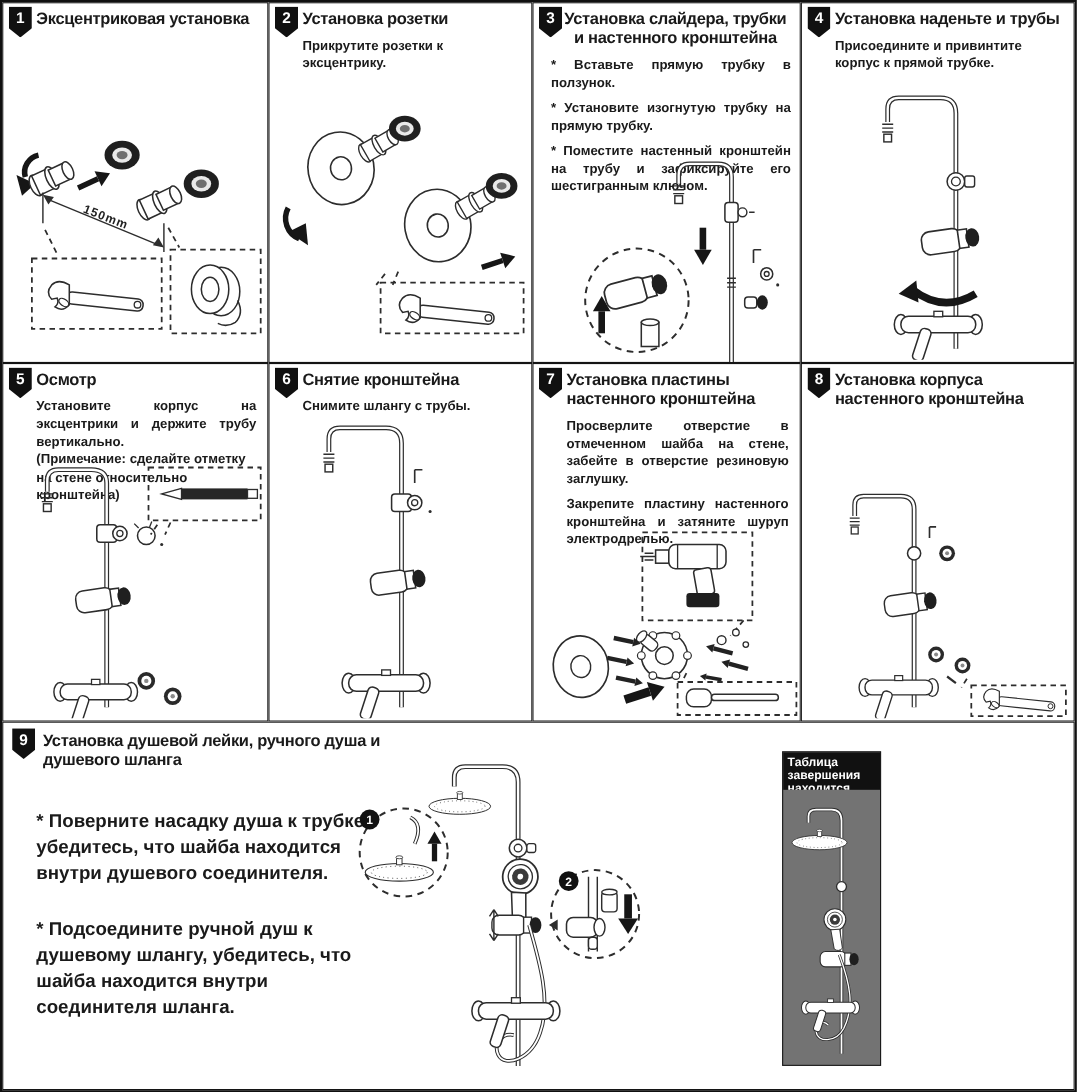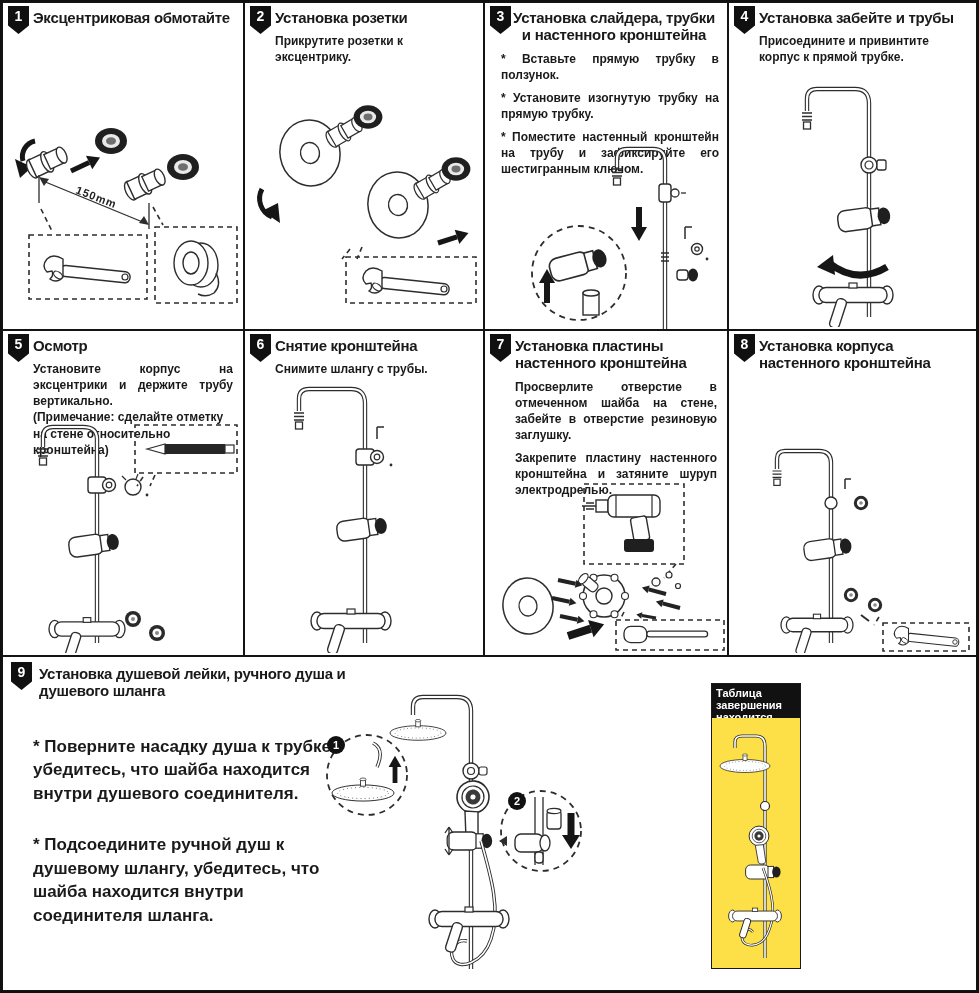--- a/index.html
+++ b/index.html
@@ -17,21 +17,21 @@
   .body p{margin:0 0 7px 0;}
   .just{text-align:justify;}
   .t-center{text-align:center;}
   .illu{position:absolute;}
   .dsh{fill:none;stroke:#2d2d2d;stroke-width:1.6;stroke-dasharray:5 4;}
   .dshc{fill:none;stroke:#2d2d2d;stroke-width:1.8;stroke-dasharray:6 5;}
   .dim-text{font-size:11px;font-weight:bold;fill:#222;letter-spacing:1px;}
   .callout-num{font-size:11px;font-weight:bold;fill:#fff;text-anchor:middle;}
   
   .ctable{position:absolute;left:708px;top:26px;width:90px;height:286px;border:1px solid #1a1a1a;
-          background:#fde047;box-sizing:border-box;}
+          background:#737373;box-sizing:border-box;}
   .ctable-head{height:34px;background:#111;color:#fff;font-size:11px;font-weight:bold;
                line-height:12px;padding:3px 4px 0 4px;overflow:hidden;box-sizing:border-box;}
   .ctable-head span{display:block;}
   .p9text{position:absolute;left:30px;top:78px;width:312px;font-size:17px;font-weight:bold;line-height:1.38;}
   .p9text p{margin:0 0 28px 0;}
   .p9head{margin:8px 8px 0 36px;width:345px;}
 </style>
 </head>
 <body>
 
@@ -134,21 +134,21 @@
         <polygon points="18,-4 25,0 18,4" fill="#222"></polygon>
       </g>
 </defs>
 </svg>
 
 <div class="page">
 
   <section class="panel">
     <div class="badge">1</div>
     <div class="ph">
-        <h2 class="title">Эксцентриковая обмотайте</h2>
+        <h2 class="title">Эксцентриковая установка</h2>
       </div>
     <svg class="illu" style="left:2px;bottom:4px" width="236" height="210" viewBox="0 0 236 210">
       <path d="M30,26 a16,16 0 0 0 -12,20" fill="none" stroke="#161616" stroke-width="5"></path>
       <polygon points="10,44 27,52 15,63" fill="#161616"></polygon>
       <use href="#g-ecc" transform="translate(44,46) rotate(-25)"></use>
       <use href="#g-arrow-right" transform="translate(66,56) rotate(-25)"></use>
       <use href="#g-flange" transform="translate(106,26)"></use>
       <use href="#g-flange" transform="translate(178,52)"></use>
       <use href="#g-ecc" transform="translate(142,68) rotate(-25)"></use>
       <path d="M34,60 V88 M144,88 V114" fill="none" stroke="#2d2d2d" stroke-width="1.3"></path>
@@ -229,21 +229,21 @@
       <g transform="translate(190,134)">
         <rect x="0" y="-5" width="11" height="10" rx="3" fill="#fff" stroke="#2d2d2d" stroke-width="1.4"></rect>
         <ellipse cx="16" cy="0" rx="5" ry="6.5" fill="#1f1f1f"></ellipse>
       </g>
     </svg>
   </section>
 
   <section class="panel">
     <div class="badge">4</div>
     <div class="ph">
-        <h2 class="title">Установка забейте и трубы</h2>
+        <h2 class="title">Установка наденьте и трубы</h2>
       </div>
     <div class="body">
         <p>Присоедините и привинтите корпус к прямой трубке.</p>
       </div>
     <svg class="illu" style="left:4px;bottom:2px" width="240" height="254" viewBox="0 0 240 254">
       <path d="M136,244 V30 Q136,16 122,16 H84 Q74,16 74,26 V38" fill="none" stroke="#2d2d2d" stroke-width="4.4" stroke-linejoin="round"></path>
       <path d="M136,244 V30 Q136,16 122,16 H84 Q74,16 74,26 V38" fill="none" stroke="#fff" stroke-width="2.2" stroke-linejoin="round"></path>
       <use href="#g-nozzle" transform="translate(74,40)"></use>
       <g transform="translate(136,92)">
         <circle r="8" fill="#fff" stroke="#2d2d2d" stroke-width="1.4"></circle>

